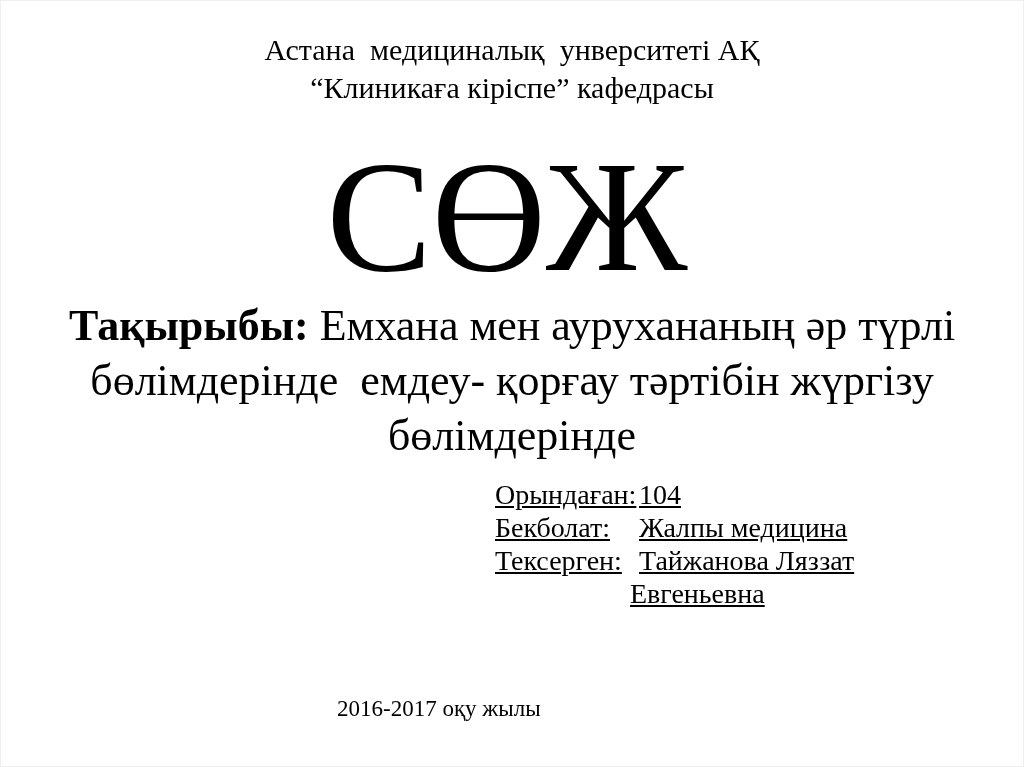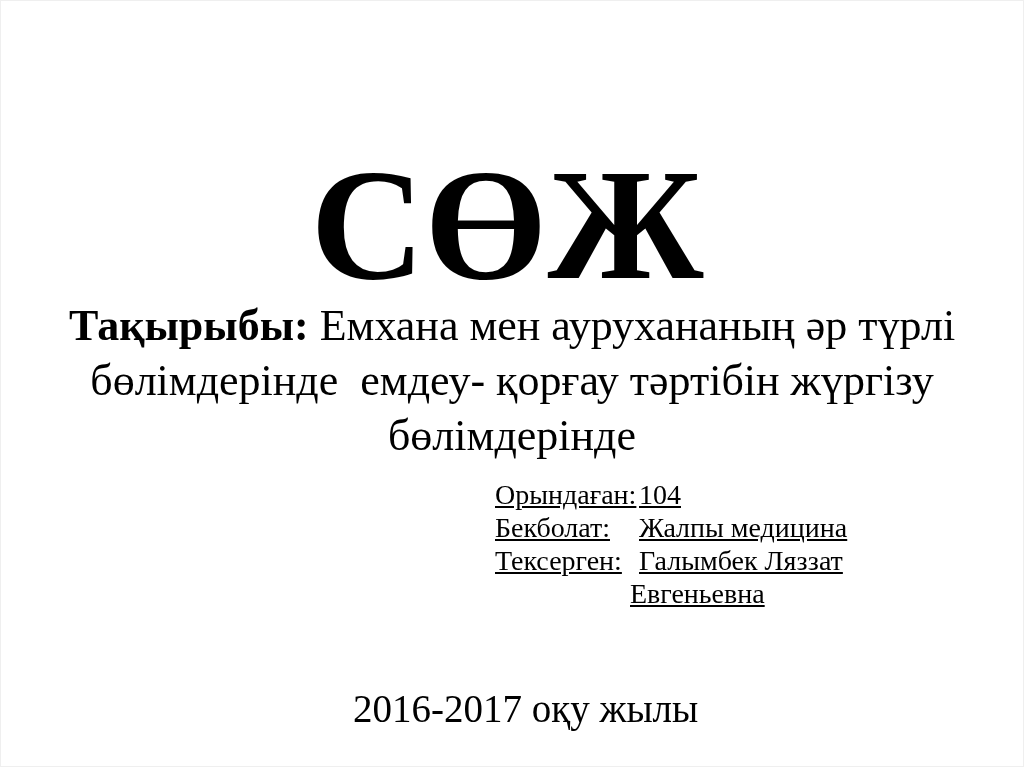--- a/index.html
+++ b/index.html
@@ -29,25 +29,25 @@
     right: 0;
     text-align: center;
     font-size: 30px;
     line-height: 38px;
   }
   .header div {
     white-space: pre-wrap;
   }
   .big-title {
     position: absolute;
-    top: 145px;
+    top: 137px;
     left: 0;
     right: 10px;
     text-align: center;
-    font-weight: bold;
+    font-weight: normal;
     font-size: 158px;
     line-height: 158px;
     letter-spacing: 0px;
   }
   .topic {
     position: absolute;
     top: 297px;
     left: 0;
     right: 0;
     text-align: center;
@@ -73,50 +73,54 @@
   .credits .c-value {
     white-space: pre;
     text-decoration: underline;
   }
   .credits .c-value.shift-left {
     margin-left: -9px;
   }
   .footer {
     position: absolute;
     top: 690px;
-    left: 352px;
-    font-size: 39px;
+    left: 336px;
+    font-size: 23px;
     line-height: 36px;
     white-space: pre;
   }
 </style>
 </head>
 <body>
 
 <div class="slide">
 
+  <div class="header">
+    <div>Астана  медициналық  унверситеті АҚ</div>
+    <div>“Клиникаға кіріспе” кафедрасы</div>
+  </div>
 
   <div class="big-title">СӨЖ</div>
 
   <div class="topic">
     <div><span class="topic-label">Тақырыбы:</span><span> Емхана мен аурухананың әр түрлі</span></div>
     <div>бөлімдерінде  емдеу- қорғау тәртібін жүргізу</div>
     <div>бөлімдерінде</div>
   </div>
 
   <div class="credits">
     <div class="c-label">Орындаған:</div>
 
     <div class="c-value">104</div>
 
     <div class="c-label">Бекболат:</div>
     <div class="c-value">Жалпы медицина</div>
 
     <div class="c-label">Тексерген:</div>
-    <div class="c-value">Галымбек Ляззат</div>
+    <div class="c-value">Тайжанова Ляззат</div>
 
     <div class="c-label"></div>
     <div class="c-value shift-left">Евгеньевна</div>
   </div>
 
   <div class="footer">2016-2017 оқу жылы</div>
 
 </div>
 
 </body></html>

